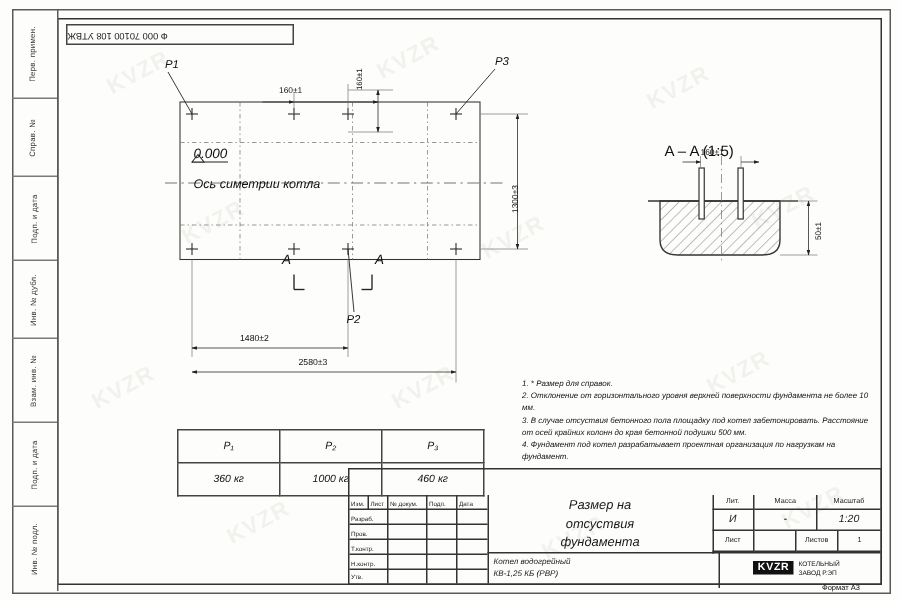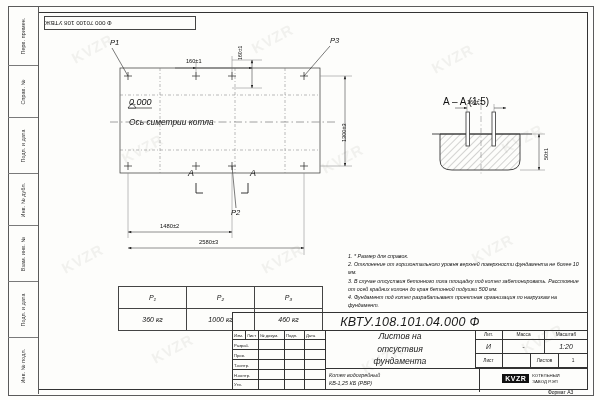--- a/index.html
+++ b/index.html
@@ -257,21 +257,20 @@
     </tr>
     <tr>
       <td style="height:19px;">360 кг</td>
       <td style="height:19px;">1000 кг</td>
       <td style="height:19px;">460 кг</td>
     </tr>
   </tbody>
     </table>
 
   <div class="title-block">
-    <div class="tb-code">КВТУ.108.101.04.000  Ф</div>
 
     <div class="tb-left">
       <div class="grid-left">
         <div class="gl-row" style="top:0px;height:10px;">
           <div class="gl-c" style="width:13px;height:10px;">Изм.</div>
           <div class="gl-c" style="width:13px;height:10px;">Лист</div>
           <div class="gl-c" style="width:26px;height:10px;">№ докум.</div>
           <div class="gl-c" style="width:20px;height:10px;">Подп.</div>
           <div class="gl-c" style="width:20px;height:10px;border-right:none;">Дата</div>
         </div>
@@ -302,21 +301,21 @@
         <div class="gl-row" style="top:50px;height:9px;border-bottom:none;">
           <div class="gl-c" style="width:26px;height:9px;">Утв.</div>
           <div class="gl-c" style="width:26px;height:9px;"></div>
           <div class="gl-c" style="width:20px;height:9px;"></div>
           <div class="gl-c" style="width:20px;height:9px;border-right:none;"></div>
         </div>
       </div>
     </div>
 
     <div class="tb-mid">
-      <div>Листов на</div>
+      <div>Размер на</div>
       <div>отсуствия</div>
       <div>фундамента</div>
     </div>
 
     <div class="tb-sub" style="white-space:pre-line;">Котел водогрейный
 КВ-1,25  КБ  (РВР)</div>
 
     <div class="tb-rt">
       <div class="rt-row" style="top:0;height:10px;">
         <div class="rt-c" style="width:28px;height:10px;">Лит.</div>

